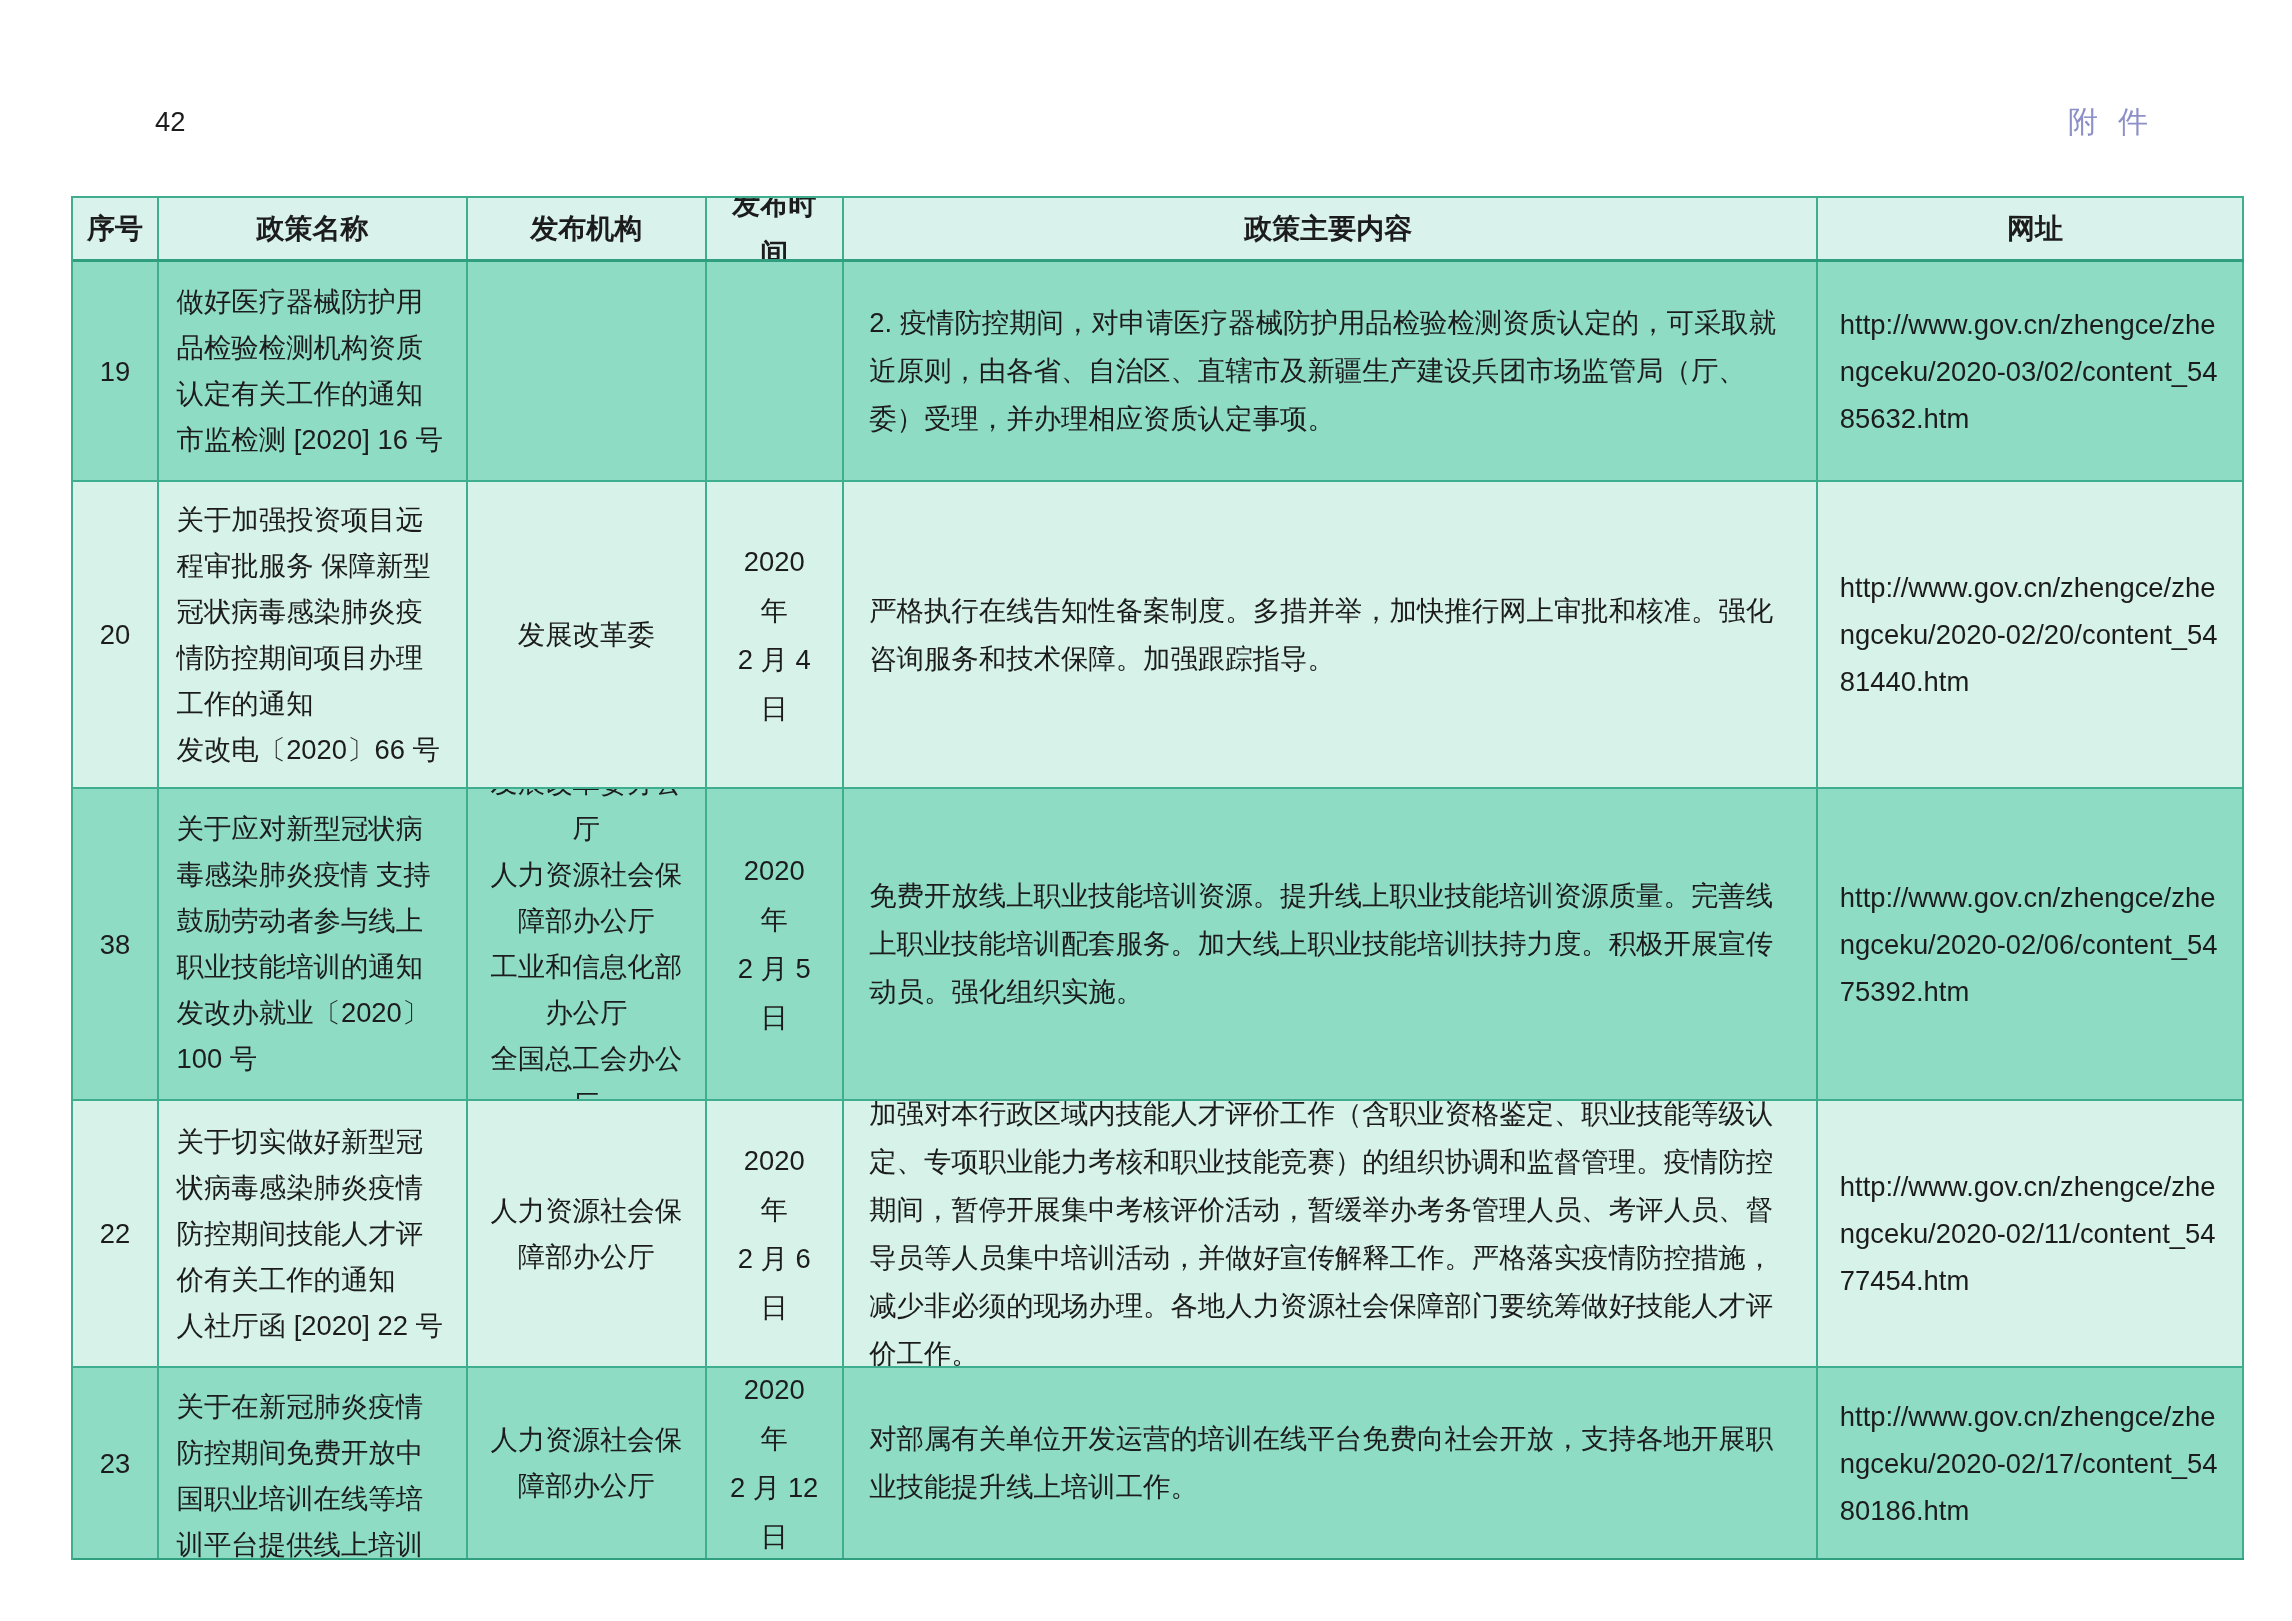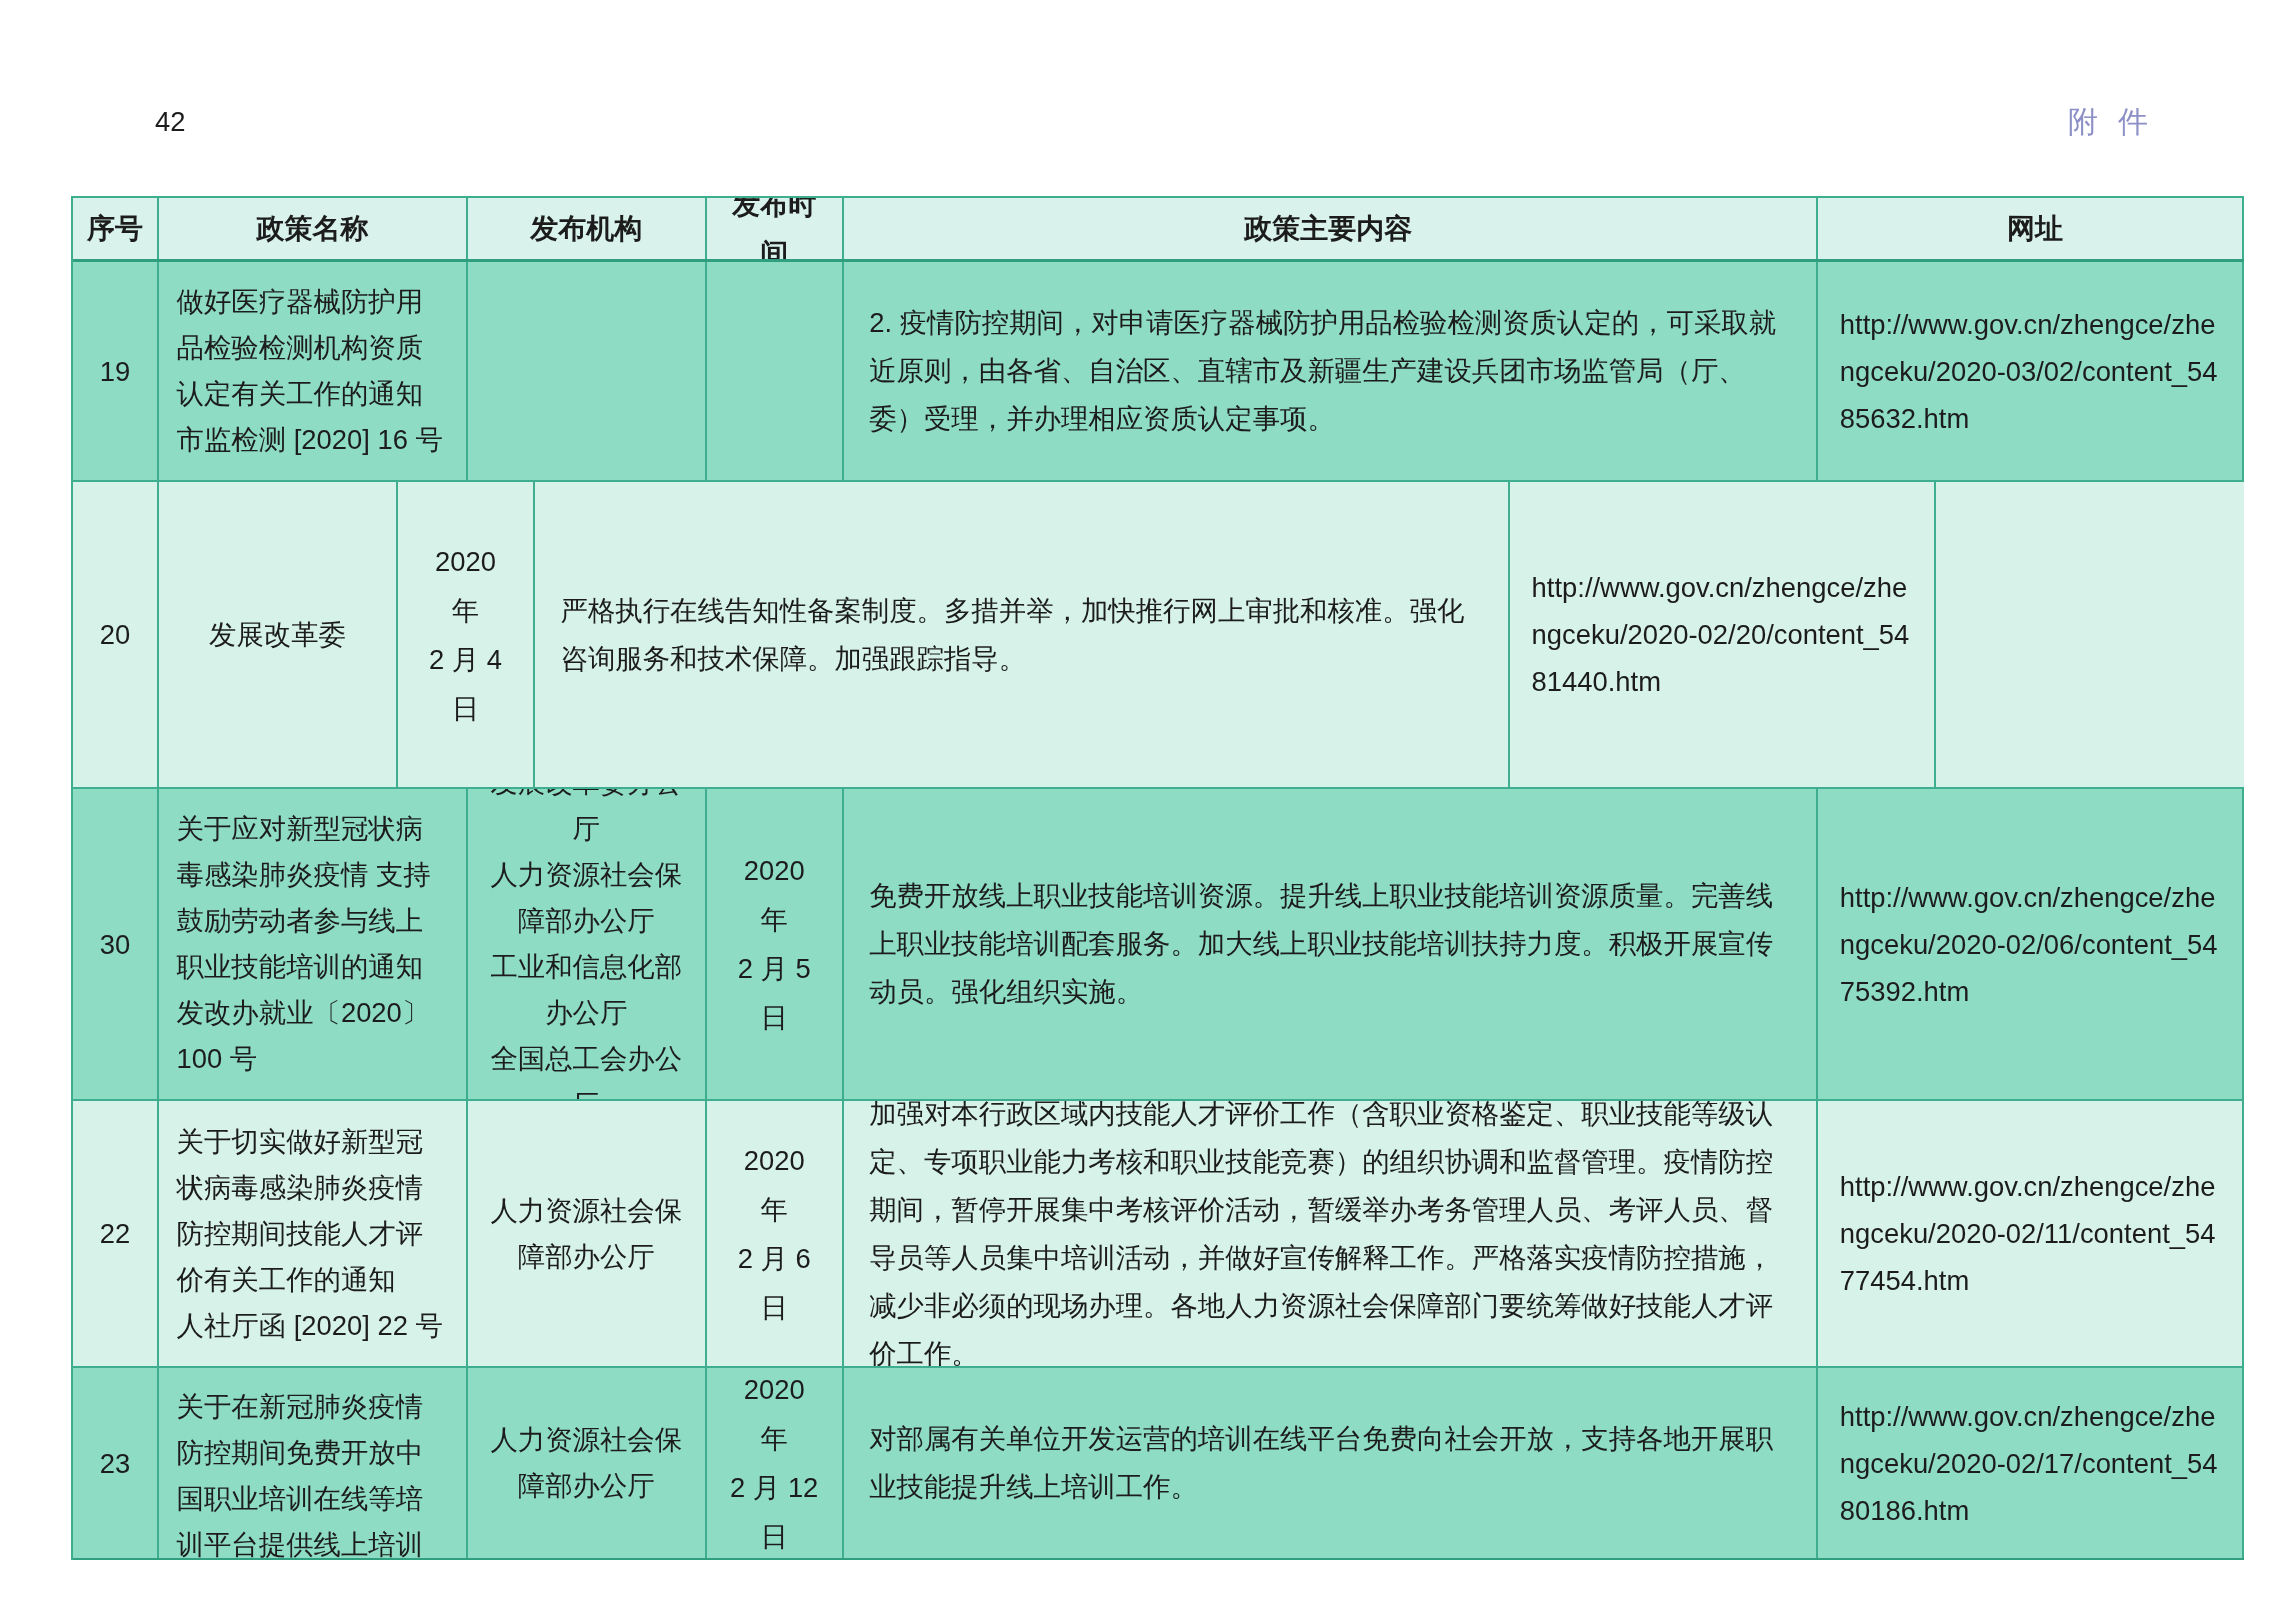--- a/index.html
+++ b/index.html
@@ -114,29 +114,33 @@
         <span>市监检测 [2020] 16 号</span>
       </div>
       <div class="td c-agency"></div>
       <div class="td c-date"></div>
       <div class="td c-content">2. 疫情防控期间，对申请医疗器械防护用品检验检测资质认定的，可采取就近原则，由各省、自治区、直辖市及新疆生产建设兵团市场监管局（厅、委）受理，并办理相应资质认定事项。</div>
       <div class="td c-url">http://www.gov.cn/zhengce/zhengceku/2020-03/02/content_5485632.htm</div>
     </div>
 
     <div class="tr row-light h-r20">
       <div class="td c-no">20</div>
+      <div class="td c-name">
+        <span>关于加强投资项目远程审批服务 保障新型冠状病毒感染肺炎疫情防控期间项目办理工作的通知</span>
+        <span>发改电〔2020〕66 号</span>
+      </div>
       <div class="td c-agency">发展改革委</div>
       <div class="td c-date">2020 年
 2 月 4 日</div>
       <div class="td c-content">严格执行在线告知性备案制度。多措并举，加快推行网上审批和核准。强化咨询服务和技术保障。加强跟踪指导。</div>
       <div class="td c-url">http://www.gov.cn/zhengce/zhengceku/2020-02/20/content_5481440.htm</div>
     </div>
 
     <div class="tr row-dark h-r21">
-      <div class="td c-no">30</div>
+      <div class="td c-no">38</div>
       <div class="td c-name">
         <span>关于应对新型冠状病毒感染肺炎疫情 支持鼓励劳动者参与线上职业技能培训的通知</span>
         <span>发改办就业〔2020〕100 号</span>
       </div>
       <div class="td c-agency">发展改革委办公厅
 人力资源社会保障部办公厅
 工业和信息化部办公厅
 全国总工会办公厅</div>
       <div class="td c-date">2020 年
 2 月 5 日</div>

